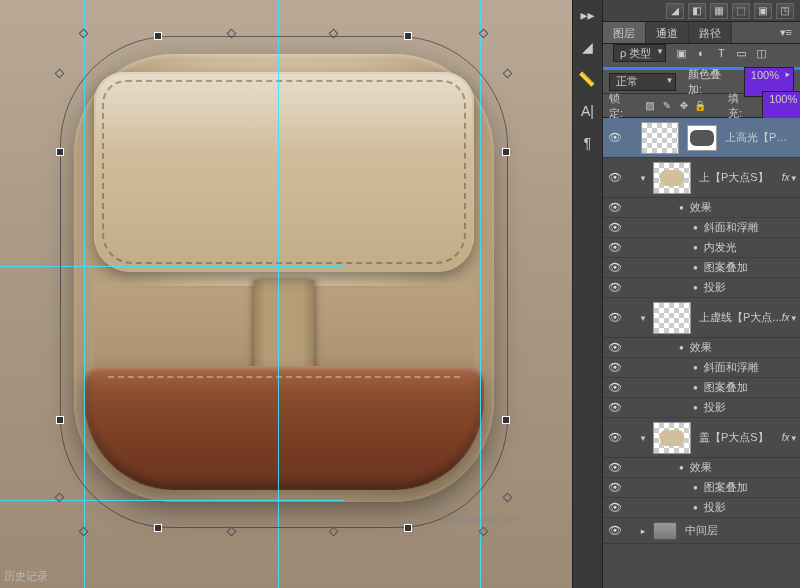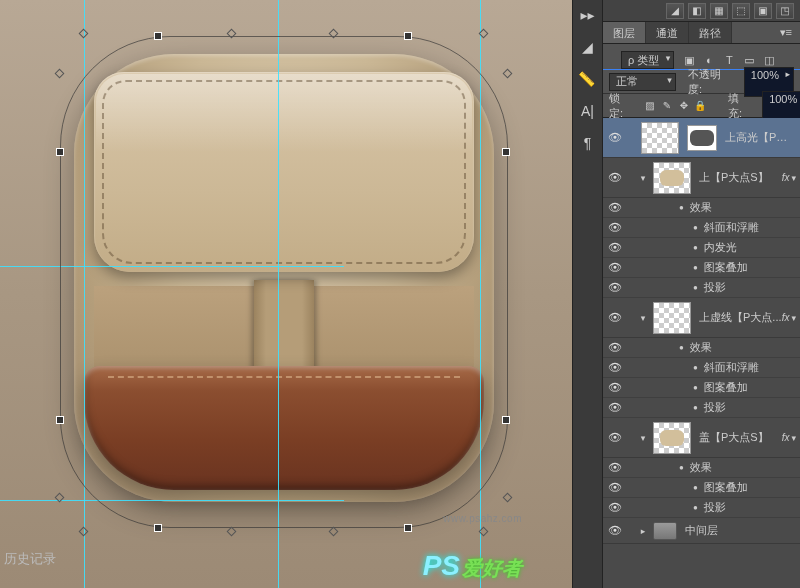--- a/index.html
+++ b/index.html
@@ -20,27 +20,27 @@
 .guide-v{position:absolute;top:0;bottom:0;width:1px;background:#3de1ff;opacity:.9}
 .sidebar{position:absolute;left:572px;top:0;width:30px;height:588px;background:#3a3a3a;border-left:1px solid #222;display:flex;flex-direction:column;align-items:center;padding-top:6px;gap:14px}
 .sidebar-icon{width:18px;height:18px;display:flex;align-items:center;justify-content:center;color:#ccc;font-size:14px}
 .panels{position:absolute;left:602px;top:0;right:0;height:588px;background:#535353;border-left:1px solid #222;display:flex;flex-direction:column}
 .toprow{height:22px;background:#434343;border-bottom:1px solid #222;display:flex;align-items:center;padding:0 6px;gap:4px}
 .tinyicon{width:18px;height:16px;border:1px solid #666;background:linear-gradient(#555,#444);display:flex;align-items:center;justify-content:center;font-size:10px}
 .tabs{height:22px;display:flex;border-bottom:1px solid #222}
 .tab{padding:4px 10px;background:#404040;border-right:1px solid #333;cursor:pointer}
 .tab.active{background:#606060}
 .tab-menu{margin-left:auto;padding:4px 8px;cursor:pointer}
-.filter-row{height:26px;display:flex;align-items:flex-end;padding:0 18px;gap:6px;border-bottom:1px solid #3b82f6}
+.filter-row{height:26px;display:flex;align-items:flex-start;padding:0 10px;gap:6px;border-bottom:3px solid #3b82f6}
 .dropdown{height:18px;background:#3c3c3c;border:1px solid #222;padding:0 14px 0 6px;position:relative;cursor:pointer;display:flex;align-items:center}
 .dropdown:after{content:"▾";position:absolute;right:3px;top:1px;font-size:9px}
 .filter-icons{display:flex;gap:2px}
 .fi{width:18px;height:18px;display:flex;align-items:center;justify-content:center;font-size:11px;border:1px solid transparent;cursor:pointer}
 .slider-row{height:24px;display:flex;align-items:center;padding:0 6px;gap:12px;border-bottom:1px solid #333}
-.pct{margin-left:auto;background:#0f172a;border:1px solid #222;padding:1px 14px 15px 6px;position:relative;cursor:pointer}
+.pct{margin-left:auto;background:#6d28d9;border:1px solid #222;padding:1px 14px 15px 6px;position:relative;cursor:pointer}
 .pct:after{content:"▸";position:absolute;right:3px;top:1px;font-size:9px}
 .lock-row{height:24px;display:flex;align-items:center;padding:0 6px;gap:20px;border-bottom:1px solid #222}
 .lock-icons{display:flex;gap:3px}
 .li{width:14px;height:14px;display:flex;align-items:center;justify-content:center;font-size:10px;cursor:pointer}
 .layers{flex:1;overflow:hidden;background:#4a4a4a}
 .layer{display:flex;align-items:center;min-height:40px;border-bottom:1px solid #3a3a3a;padding:2px 4px;position:relative}
 .layer.sel{background:#5b7291}
 .eye{width:16px;display:flex;justify-content:center;cursor:pointer;font-size:11px;color:#ddd}
 .indent{width:0}
 .indent.i1{width:14px}
@@ -53,21 +53,21 @@
 .lname{flex:1;padding-left:4px;white-space:nowrap;overflow:hidden;text-overflow:ellipsis}
 .fx{font-style:italic;margin-right:2px;font-size:10px}
 .fxtw{font-size:9px;cursor:pointer}
 .sublayer{display:flex;align-items:center;height:20px;border-bottom:1px solid #3f3f3f;padding-left:4px;font-size:11px}
 .sublayer .eye{width:16px}
 .sub-indent{width:56px}
 .sub-indent.x{width:70px}
 .bullet{margin-right:6px;font-size:8px}
 .folder-row{display:flex;align-items:center;height:26px;border-bottom:1px solid #3a3a3a;padding:2px 4px}
 .folder{width:24px;height:18px;background:linear-gradient(#9a9a9a,#777);border:1px solid #555;border-radius:2px;margin:0 4px}
-.bottom-label{position:absolute;left:4px;bottom:20px;color:#bbb;font-size:13px}
+.bottom-label{position:absolute;left:4px;bottom:4px;color:#bbb;font-size:11px}
 .watermark{position:absolute;right:50px;bottom:6px;display:flex;align-items:baseline;gap:2px;font-weight:bold;font-style:italic}
 .wm-ps{color:#8cf0ff;font-size:28px;text-shadow:0 0 6px #0ff}
 .wm-cn{color:#78e055;font-size:20px;text-shadow:0 0 4px #3c2}
 .addr{position:absolute;right:50px;bottom:64px;color:#888;font-size:10px;letter-spacing:.5px}
 </style>
 </head>
 <body>
 
 <div class="canvas">
   <div class="icon-outer">
@@ -104,24 +104,20 @@
   <div class="handle" style="left:504px;top:70px"></div>
   <div class="handle" style="left:56px;top:494px"></div>
   <div class="handle" style="left:504px;top:494px"></div>
   <div class="handle" style="left:80px;top:528px"></div>
   <div class="handle" style="left:480px;top:528px"></div>
   <div class="handle" style="left:228px;top:528px"></div>
   <div class="handle" style="left:330px;top:528px"></div>
 
   <span class="bottom-label">历史记录</span>
   <span class="addr">www.psahz.com</span>
-  <div class="watermark">
-    <span class="wm-ps">PS</span>
-    <span class="wm-cn">爱好者</span>
-  </div>
 </div>
 
 <div class="sidebar">
   <div class="sidebar-icon">▸▸</div>
   <div class="sidebar-icon">◢</div>
   <div class="sidebar-icon">📏</div>
   <div class="sidebar-icon">A|</div>
   <div class="sidebar-icon">¶</div>
 </div>
 
@@ -149,21 +145,21 @@
       <div class="fi">▣</div>
       <div class="fi">◐</div>
       <div class="fi">T</div>
       <div class="fi">▭</div>
       <div class="fi">◫</div>
     </div>
   </div>
 
   <div class="slider-row">
     <div class="dropdown" style="width:70px">正常</div>
-    <span>不透明度:</span>
+    <span>颜色叠加:</span>
     <div class="pct">100%</div>
   </div>
 
   <div class="lock-row">
     <span>锁定:</span>
     <div class="lock-icons">
       <div class="li">▨</div>
       <div class="li">✎</div>
       <div class="li">✥</div>
       <div class="li">🔒</div>

